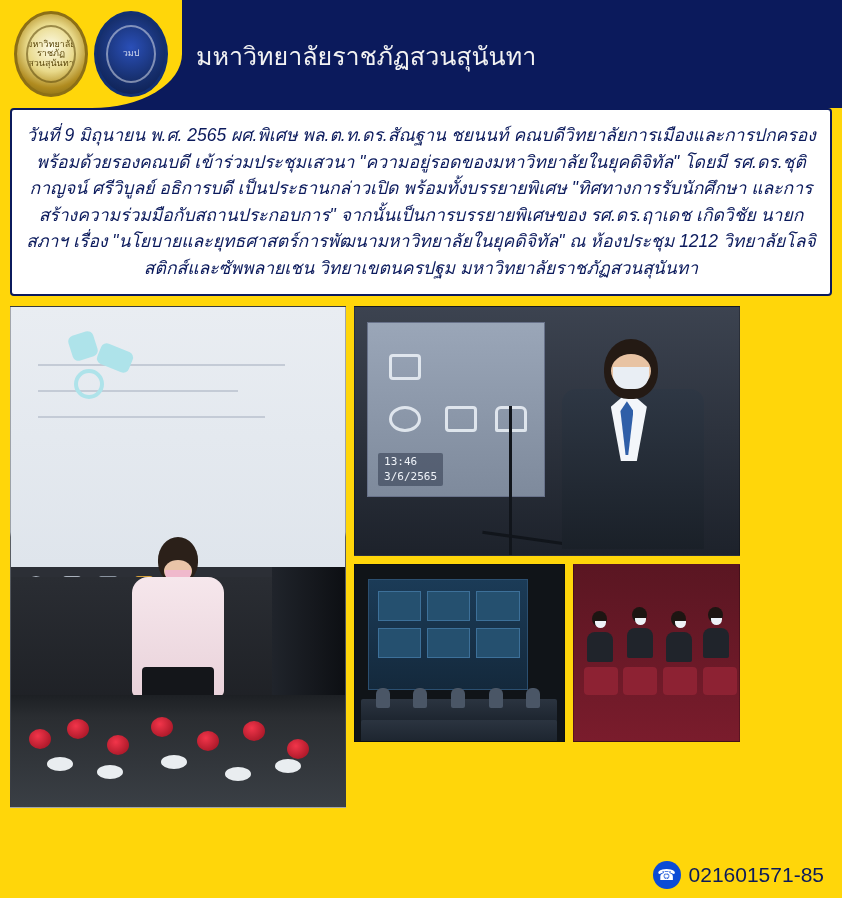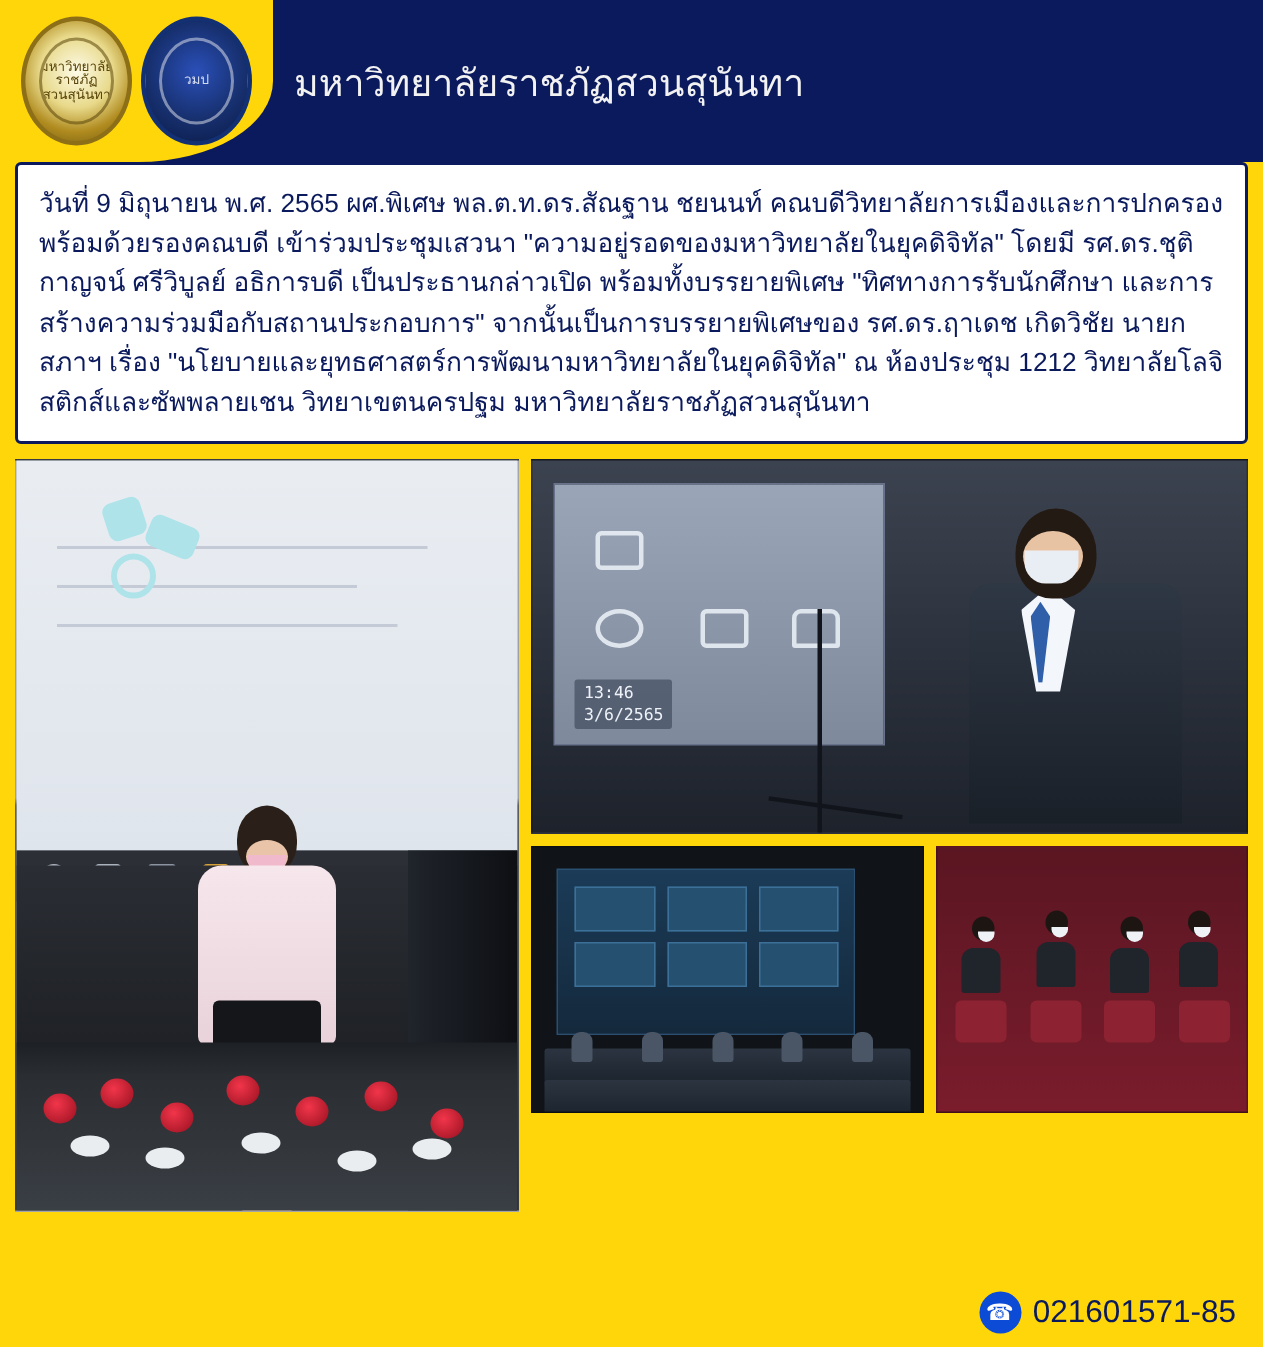--- a/index.html
+++ b/index.html
@@ -117,39 +117,40 @@
     border-radius: 4px;
     padding: 12px 14px 14px 14px;
     box-sizing: border-box;
     width: 822px;
     height: 188px;
   }
   .news-body {
     font-size: 17.5px;
     line-height: 1.52;
     color: #0b1a5c;
-    text-align: left;
+    text-align: center;
     word-break: break-word;
+    font-style: italic;
   }
 
   
   .photos {
     margin: 10px 10px 0 10px;
     display: flex;
     gap: 8px;
   }
   .photo {
     position: relative;
     overflow: hidden;
     background: #222;
     border: 1px solid rgba(0,0,0,0.25);
     box-sizing: border-box;
   }
   .col-left { width: 336px; }
-  .col-right { width: 478px; display: flex; flex-direction: column; gap: 8px;}
+  .col-right { width: 386px; display: flex; flex-direction: column; gap: 8px;}
   .right-bottom { display: flex; gap: 8px; }
 
   
   .p1 { height: 502px; background: linear-gradient(#d8dde4 0%, #cfd6de 45%, #7a7f86 46%, #4a4f57 100%); }
   .p1 .screen {
     position: absolute; left: 0; top: 0; right: 0; height: 52%;
     background: linear-gradient(#e9edf2, #dfe5ec);
   }
   .p1 .screen-line { position: absolute; left: 8%; height: 2px; background: #c4cbd6; }
   .p1 .ribbon-art {

